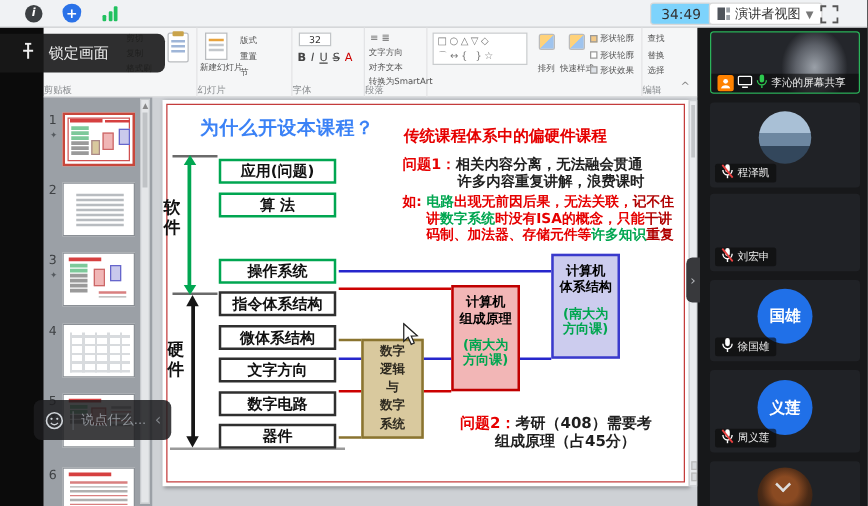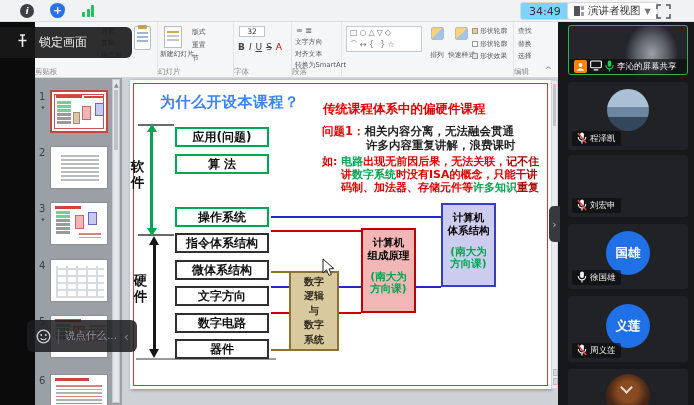--- a/index.html
+++ b/index.html
@@ -402,20 +402,24 @@
 
           <div class="p-block p1">
             <div><span style="color: rgb(230, 0, 0);">问题1：</span><span style="color: rgb(31, 31, 31);">相关内容分离，无法融会贯通</span></div>
             <div class="indent1"><span style="color: rgb(31, 31, 31);">许多内容重复讲解，浪费课时</span></div>
           </div>
           <div class="p-block p1b">
             <div><span style="color: rgb(230, 0, 0);">如: </span><span style="color: rgb(0, 166, 80);">电路</span><span style="color: rgb(230, 0, 0);">出现无前因后果，无法关联，</span><span style="color: rgb(176, 0, 0);">记不住</span></div>
             <div class="indent2"><span style="color: rgb(230, 0, 0);">讲</span><span style="color: rgb(0, 166, 80);">数字系统</span><span style="color: rgb(230, 0, 0);">时没有ISA的概念，只能</span><span style="color: rgb(176, 0, 0);">干讲</span></div>
             <div class="indent2"><span style="color: rgb(230, 0, 0);">码制、加法器、存储元件等</span><span style="color: rgb(0, 166, 80);">许多知识</span><span style="color: rgb(176, 0, 0);">重复</span></div>
           </div>
+          <div class="p-block p2">
+            <div><span style="color: rgb(230, 0, 0);">问题2：</span><span style="color: rgb(31, 31, 31);">考研（408）需要考</span></div>
+            <div class="indent3"><span style="color: rgb(31, 31, 31);">组成原理（占45分）</span></div>
+          </div>
         </div>
         <div class="v-scroll">
           <span class="th"></span>
           <span class="pb" style="top:288px;"></span>
           <span class="pb" style="top:297px;"></span>
         </div>
       </div>
     </div>
 
     <div class="tooltip" style="top:5px;">

